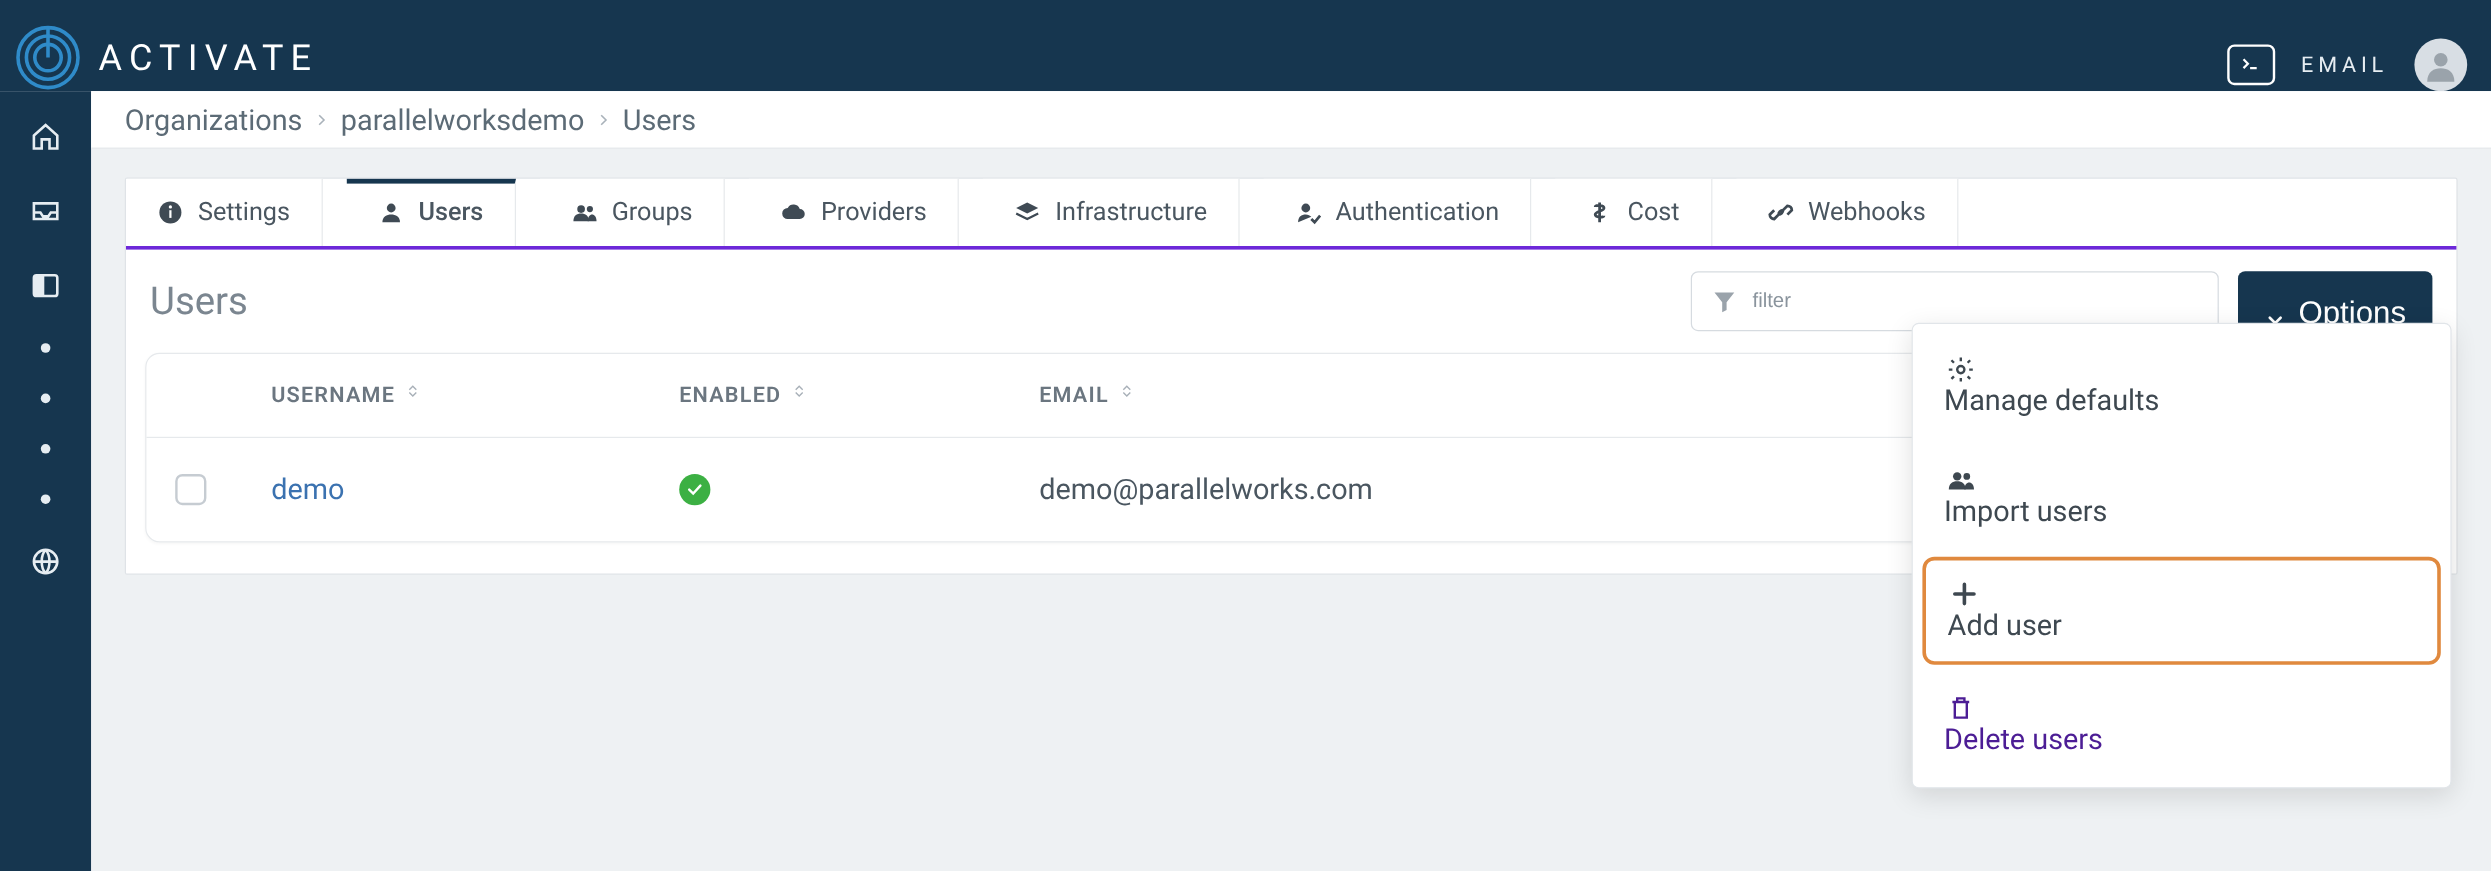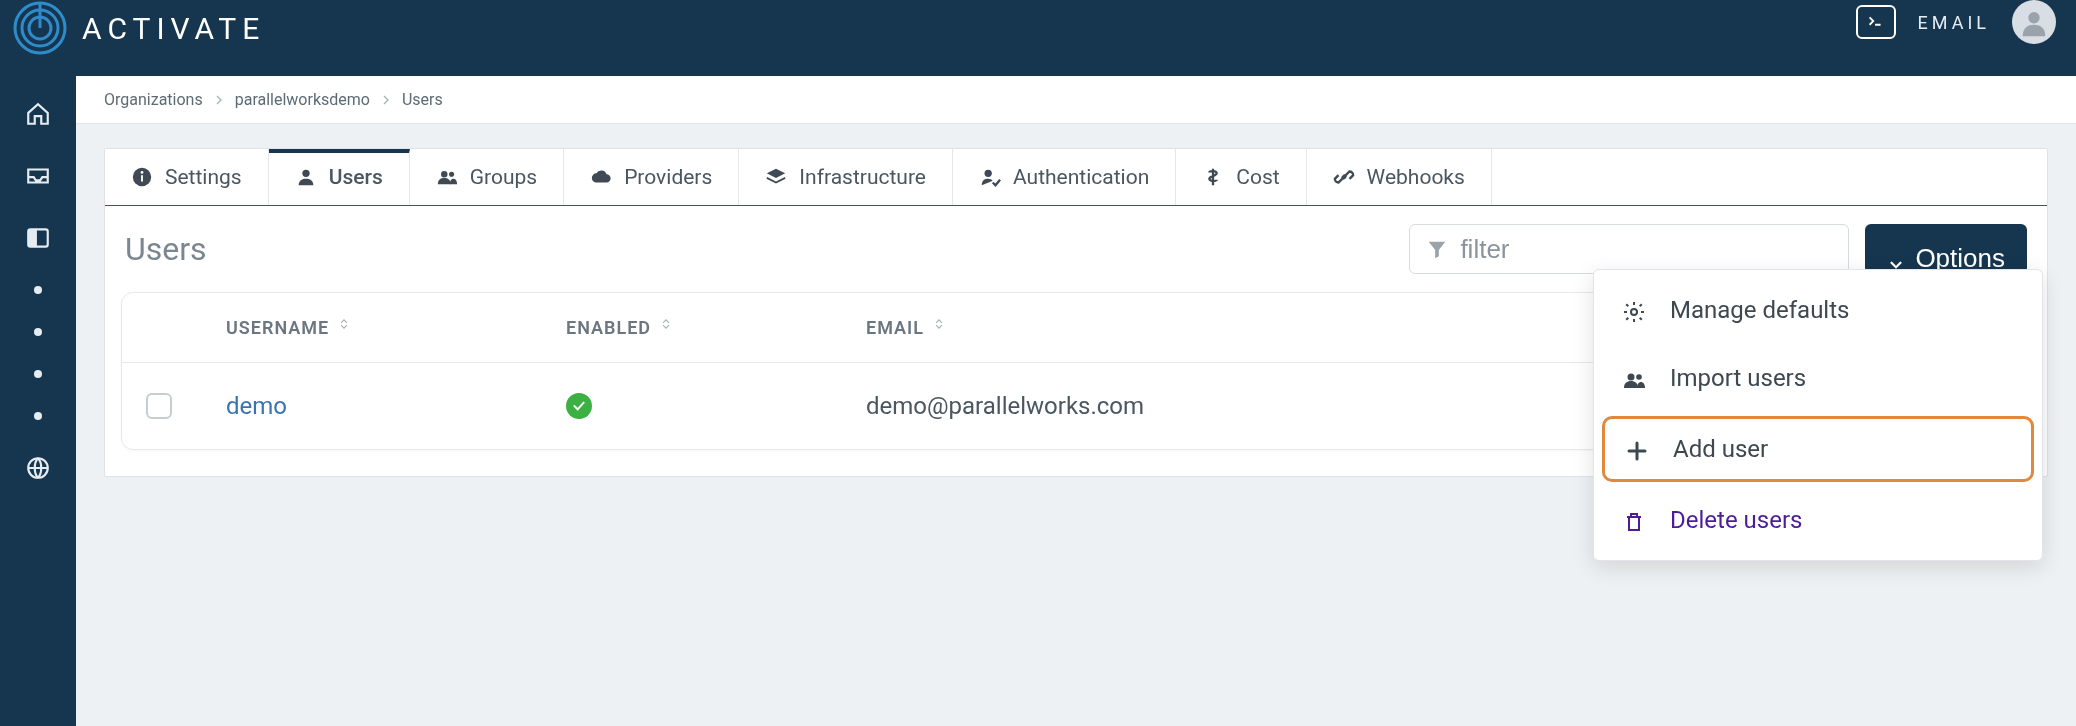--- a/index.html
+++ b/index.html
@@ -10,21 +10,21 @@
     width: 2076px;
     height: 726px;
     overflow: hidden;
   }
 
   
   .topbar {
     height: 76px;
     background: #16364f;
     display: flex;
-    align-items: flex-start;
+    align-items: flex-end;
     justify-content: space-between;
     padding: 0 20px 0 12px;
     color: #fff;
   }
   .brand { display: flex; align-items: center; gap: 14px; }
   .brand-logo { width: 56px; height: 56px; display:flex; align-items:center; justify-content:center; }
   .brand-name { font-size: 30px; letter-spacing: 6px; font-weight: 400; color:#fff; }
   .top-right { display: flex; align-items: center; gap: 22px; }
   .term-btn {
     width: 40px; height: 34px; border:2px solid #fff; border-radius:6px;
@@ -43,36 +43,37 @@
   .side-dot { width:8px; height:8px; border-radius:50%; background:#e6edf2; }
 
   
   .main {
     position:absolute; left:76px; top:76px; right:0; bottom:0;
     background:#eef1f3;
   }
   .breadcrumbs {
     height:48px; background:#fff; border-bottom:1px solid #e1e5e9;
     display:flex; align-items:center; padding:0 28px; gap:8px;
-    font-size:16px; color:#5c6b76;
+    font-size:24px; color:#5c6b76;
   }
   .crumb { color:#5c6b76; }
   .crumb-sep { color:#a9b2ba; }
 
   .panel {
     margin:24px 28px 0 28px;
     background:#fff;
     border:1px solid #dfe3e7;
     border-radius:2px;
     position:relative;
   }
 
   .tabs {
     display:flex;
-    border-bottom:1px solid #6d28d9;
+    border-bottom:3px solid #6d28d9;
+    gap:20px;
   }
   .tab {
     display:flex; align-items:center; gap:12px;
     padding:16px 26px;
     font-size:21px; color:#4a5660;
     border-right:1px solid #e6e9ec;
     background:#fff;
   }
   .tab.active {
     border-top:4px solid #16364f;
@@ -87,21 +88,21 @@
   }
   .panel-title { font-size:32px; color:#7b8690; font-weight:400; }
   .header-right { display:flex; align-items:center; gap:16px; }
   .filter-box {
     display:flex; align-items:center; gap:12px;
     border:1px solid #d6dbe0; border-radius:6px;
     height:50px; width:440px; padding:0 16px;
     color:#8a949d;
   }
   .filter-box input {
-    border:none; outline:none; font-size:26px; color:#555; width:100%;
+    border:none; outline:none; font-size:17px; color:#555; width:100%;
     background:transparent;
   }
   .filter-box input::placeholder { color:#8a949d; }
   .options-btn {
     background:#16364f; color:#fff; border:none; border-radius:6px;
     height:50px; padding:0 22px; font-size:26px;
     display:flex; align-items:flex-end; gap:10px;
   }
 
   .table-wrap { padding: 0 16px 26px 16px; }
@@ -141,23 +142,23 @@
     right:4px; top:120px;
     width:450px;
     background:#fff;
     border:1px solid #e1e5e9;
     border-radius:6px;
     box-shadow: 0 6px 22px rgba(0,0,0,0.12);
     z-index:10;
     padding:6px 0;
   }
   .dd-item {
-    display:flex; align-items:flex-end; gap:22px;
+    display:flex; align-items:flex-start; 
     padding:20px 26px;
-    font-size:24px; color:#3e4850;
+    font-size:24px; color:#3e4850;flex-direction:column;
   }
   .dd-item.disabled { color:#4c1d95; }
   .dd-item.highlight {
     border:3px solid #e0893e;
     border-radius:10px;
     margin:4px 8px;
     padding:16px 18px;
   }
   .dd-icon { width:28px; display:flex; justify-content:center; color:inherit; }
 

